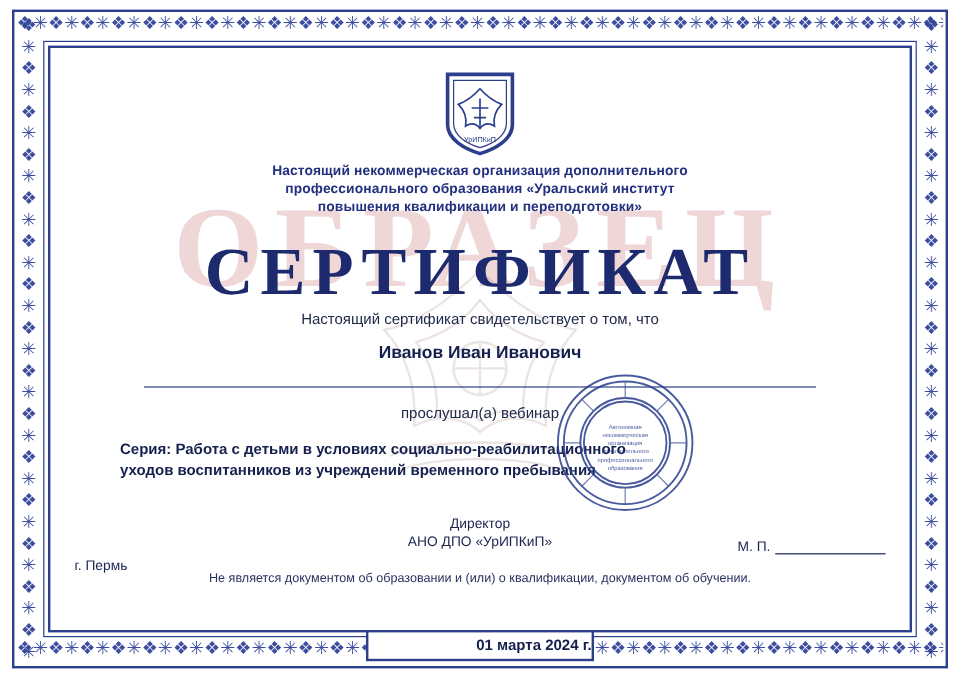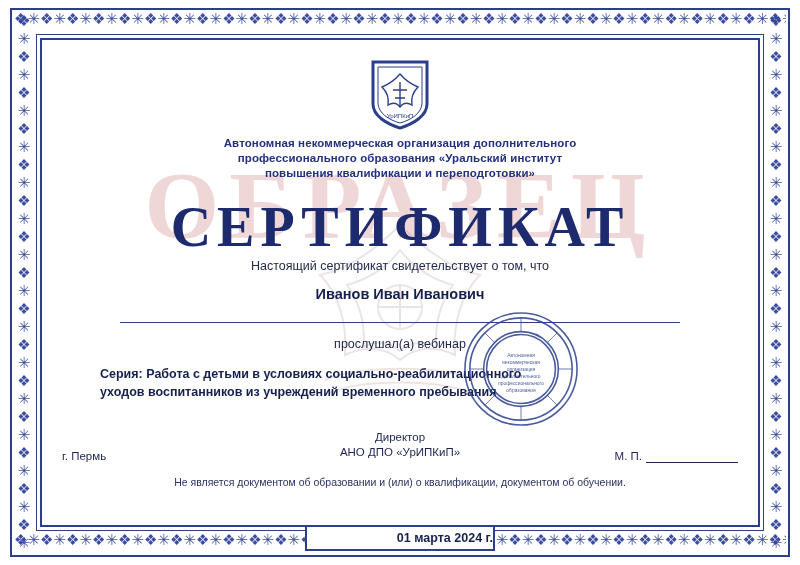--- a/index.html
+++ b/index.html
@@ -169,21 +169,21 @@
   .sign-row {
     position: absolute;
     left: 0;
     right: 0;
     top: 382px;
     height: 40px;
   }
   .city {
     position: absolute;
     left: 10px;
-    top: 20px;
+    top: 36px;
     font-size: 11.5px;
     color: #1c2550;
   }
   .director {
     position: absolute;
     left: 50%;
     transform: translateX(-50%);
     top: 0;
     text-align: center;
     font-size: 11.5px;
@@ -276,21 +276,21 @@
       <path d="M4 4 H58 V46 C58 58 44 66 31 70 C18 66 4 58 4 46 Z" fill="#ffffff" stroke="#2b3f8c" stroke-width="3"></path>
       <path d="M9 9 H53 V45 C53 55 42 62 31 65 C20 62 9 55 9 45 Z" fill="#ffffff" stroke="#2b3f8c" stroke-width="1"></path>
       <g stroke="#2b3f8c" stroke-width="1.4" fill="none">
         <path d="M31 16 C24 24 18 27 13 29 C18 34 20 41 19 47 C24 44 28 45 31 49 C34 45 38 44 43 47 C42 41 44 34 49 29 C44 27 38 24 31 16 Z"></path>
         <path d="M31 24 L31 49 M24 32 L38 32 M26 40 L36 40"></path>
       </g>
       <text x="31" y="60" font-size="6" text-anchor="middle" fill="#2b3f8c" font-family="Liberation Sans, sans-serif">УрИПКиП</text>
     </svg>
 
     <div class="org">
-      <div>Автономная некоммерческая организация дополнительного</div>
+      <div>Настоящий некоммерческая организация дополнительного</div>
       <div>профессионального образования «Уральский институт</div>
       <div>повышения квалификации и переподготовки»</div>
     </div>
 
     <div class="title">СЕРТИФИКАТ</div>
 
     <div class="subtitle">Настоящий сертификат свидетельствует о том, что</div>
 
     <div class="name-wrap">
       <span class="name">Иванов Иван Иванович</span>

